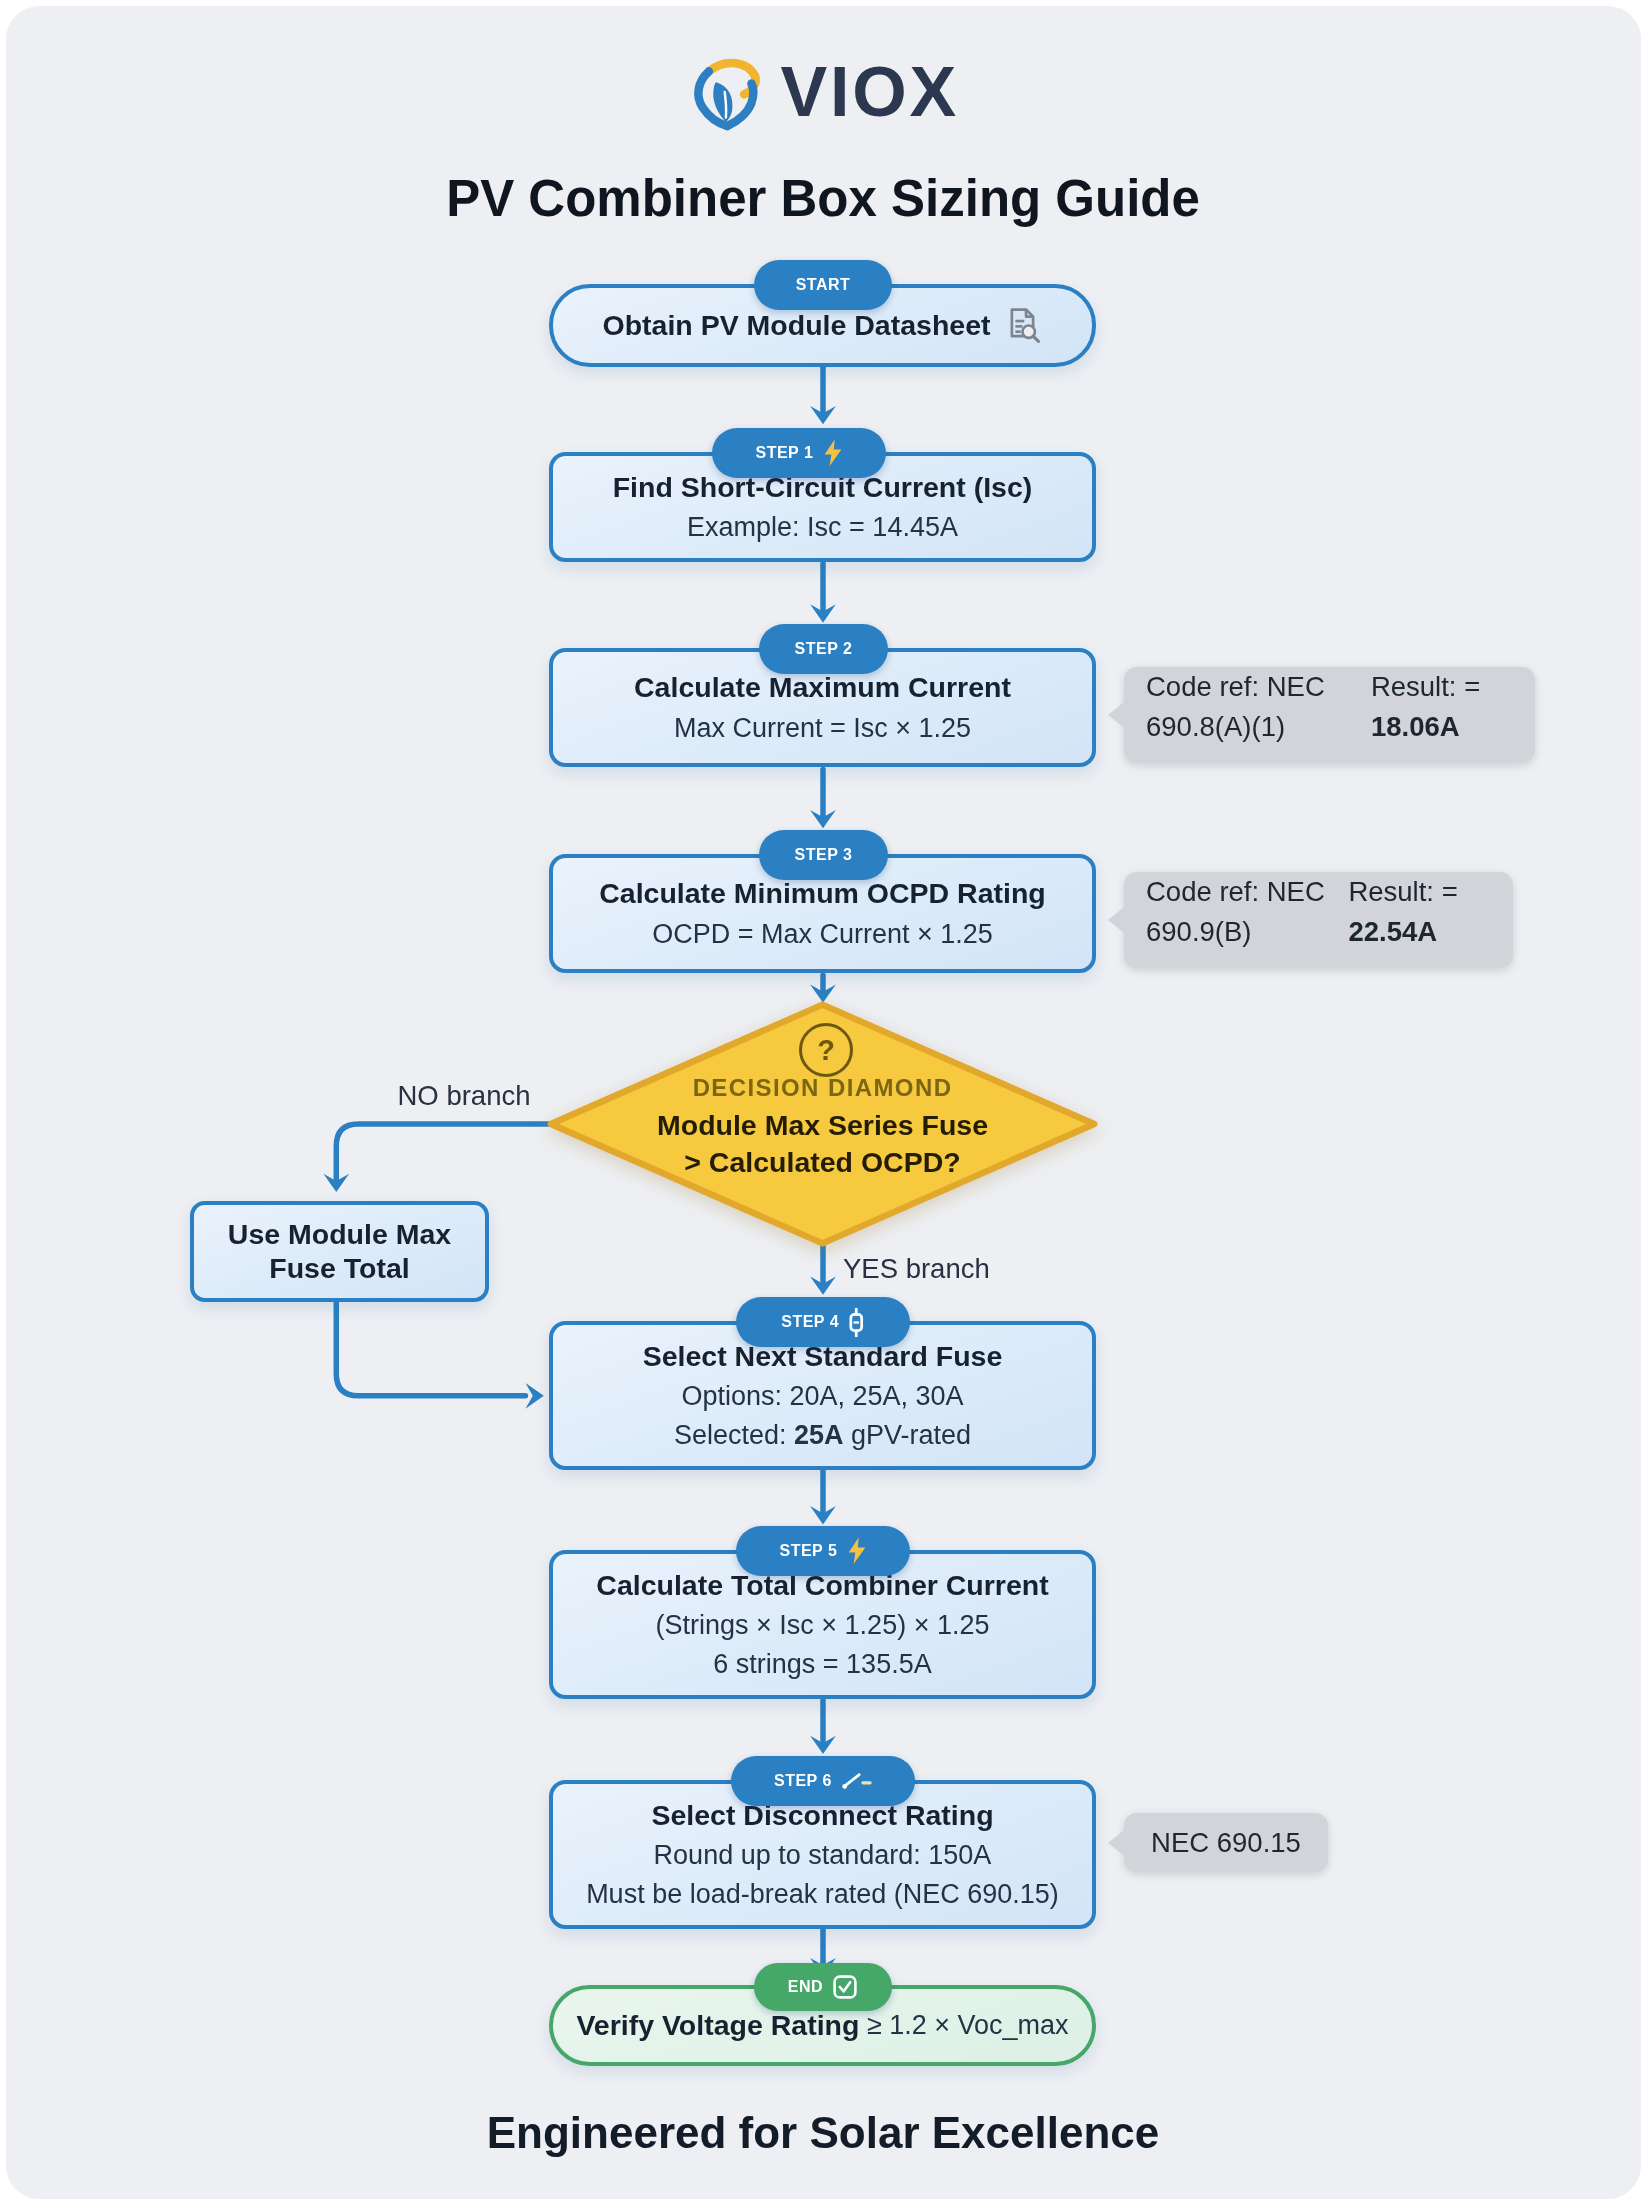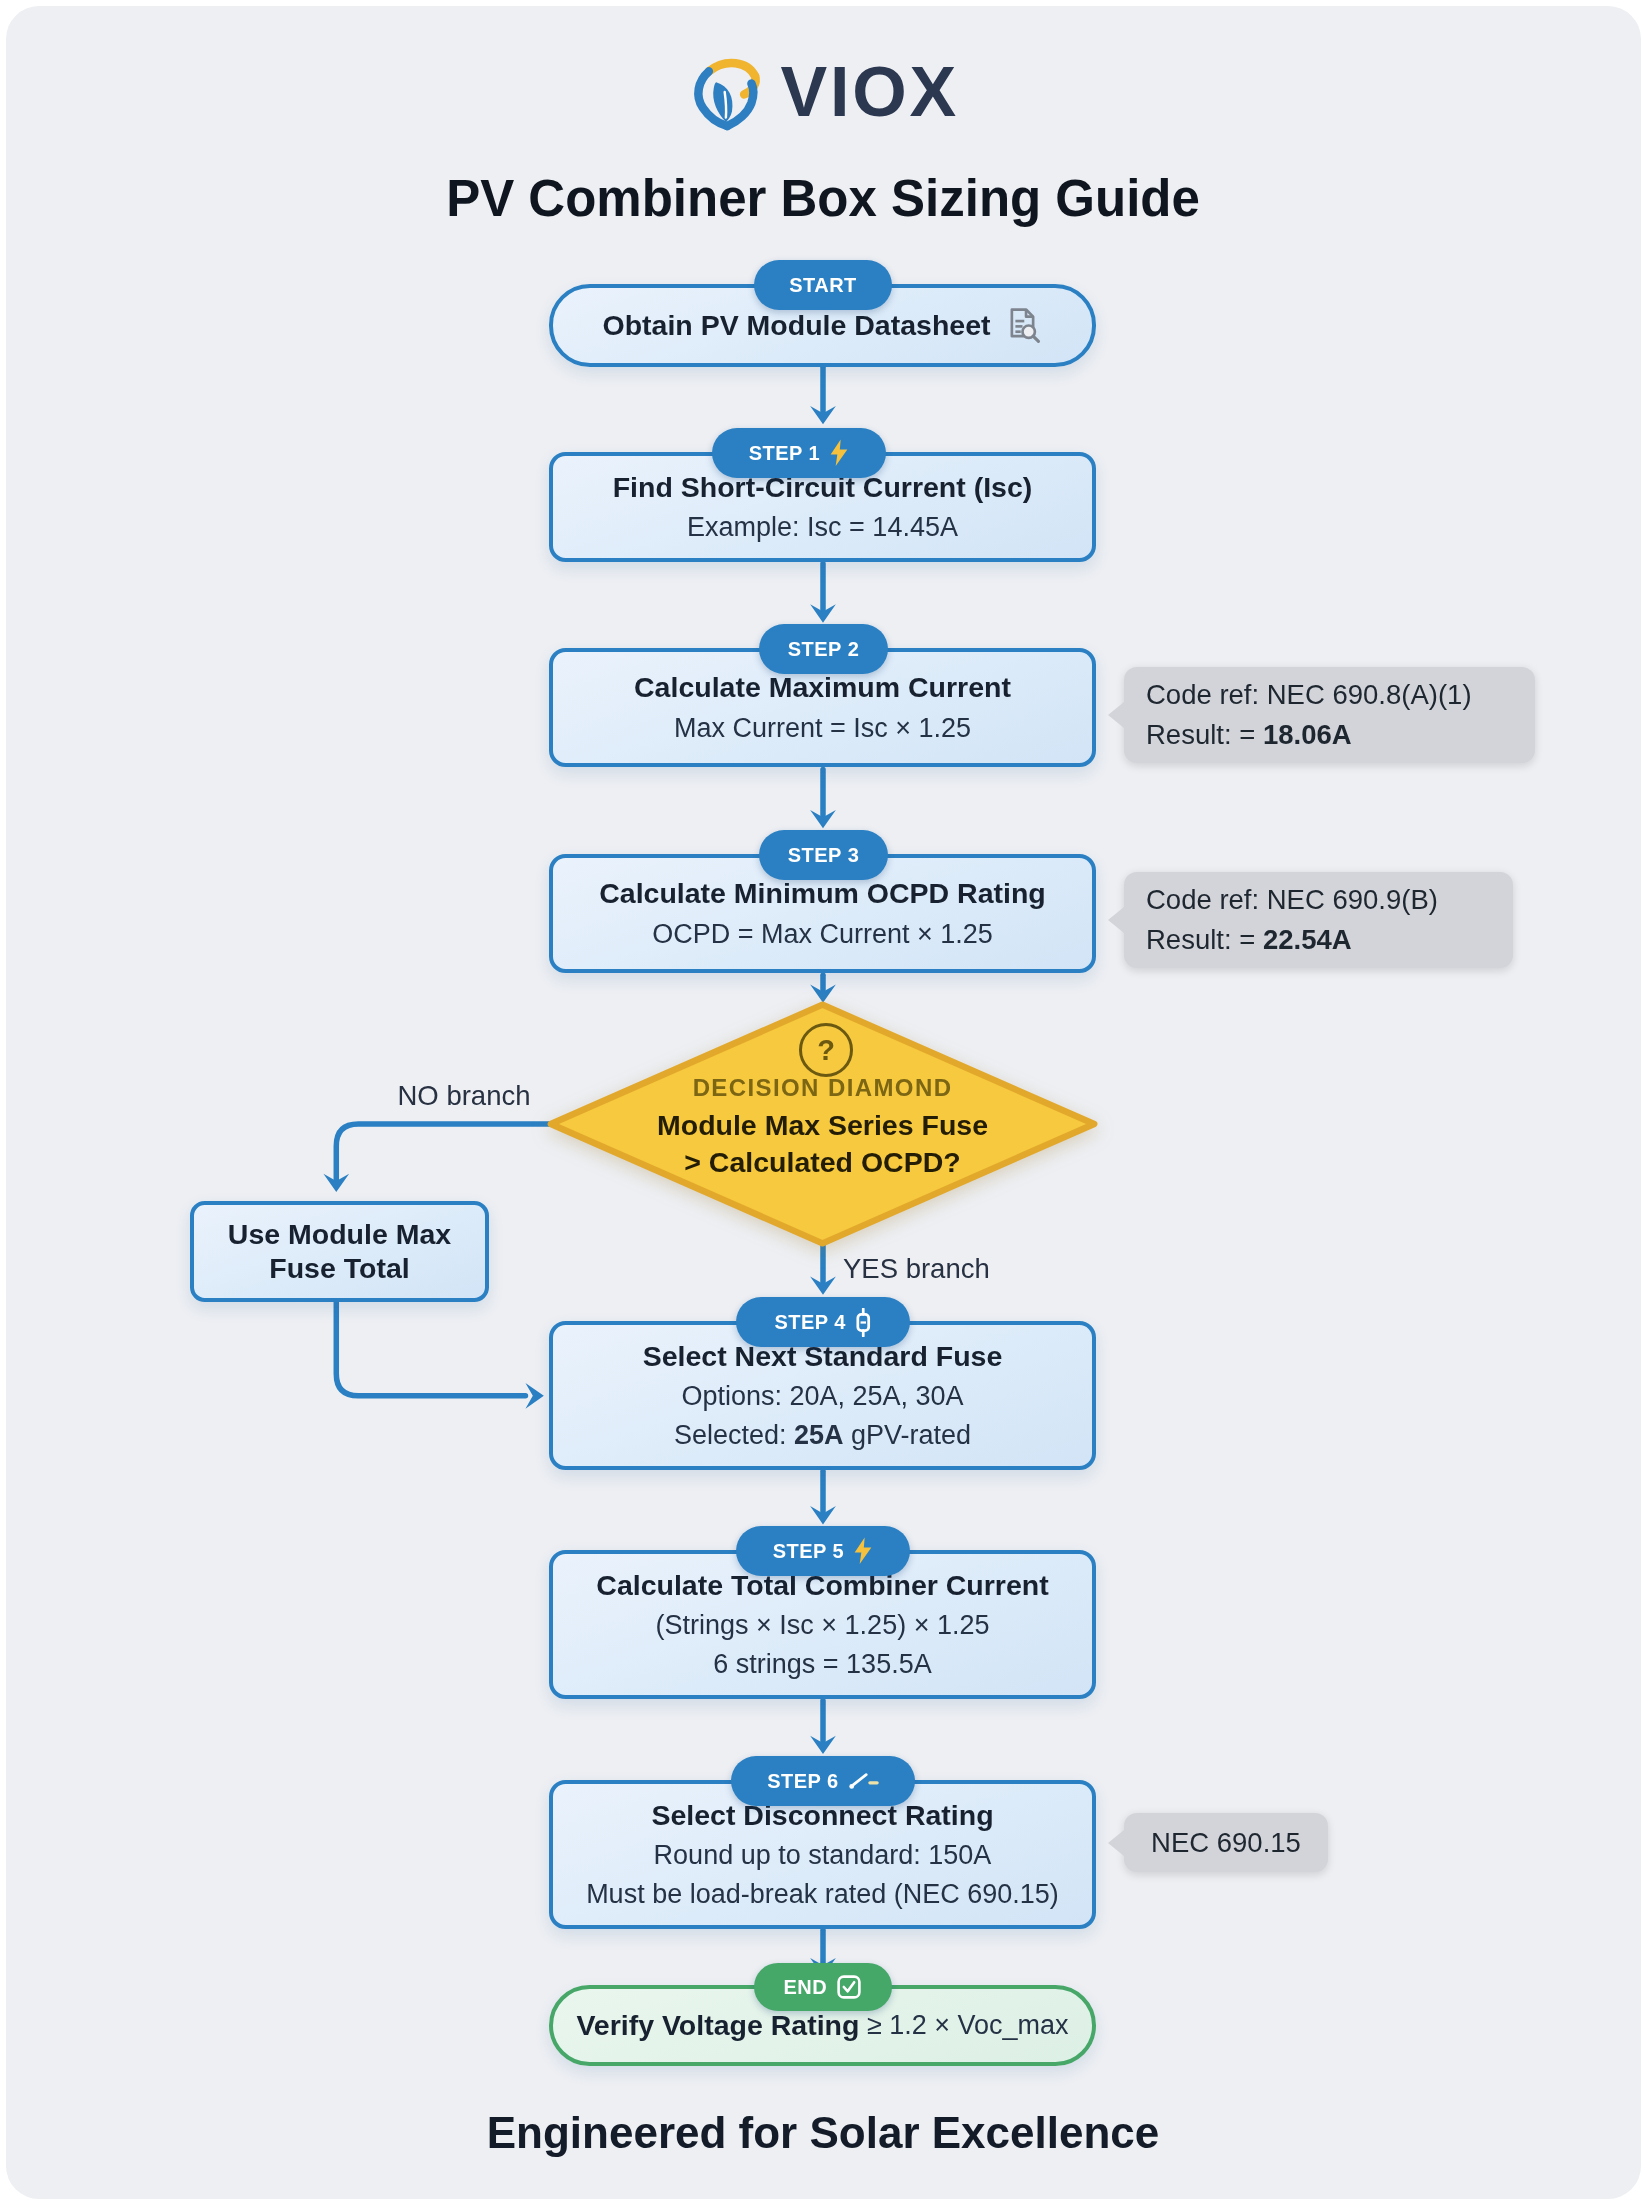--- a/index.html
+++ b/index.html
@@ -9,38 +9,38 @@
   .abs{position:absolute;}
   .center-row{display:flex;align-items:center;justify-content:center;}
 
   
   .logo-row{left:0;top:48px;width:100%;display:flex;align-items:center;justify-content:center;gap:14.7px;}
   .brand-text{font-size:70px;font-weight:bold;color:#2b3850;letter-spacing:2.8px;}
   .page-title{left:0;top:169px;width:100%;text-align:center;font-size:51px;font-weight:bold;color:#10161f;}
 
   
   .badge{position:absolute;height:50px;border-radius:26px;background:#2a80c3;color:#ffffff;
-         font-size:20px;font-weight:bold;display:flex;align-items:center;justify-content:center;gap:9.2px;
+         font-size:16px;font-weight:bold;display:flex;align-items:center;justify-content:center;gap:9.2px;
          z-index:3;box-shadow:0 2.8px 7.3px rgba(20,60,110,.25);letter-spacing:0.5px;}
   .badge.green{background:#45a768;}
 
   
   .pbox{position:absolute;background:linear-gradient(160deg,#eaf2fc 0%,#dcebf9 55%,#d2e4f6 100%);
         border:4.6px solid #2a80c3;box-sizing:border-box;z-index:2;
         display:flex;flex-direction:column;align-items:center;justify-content:center;gap:8.3px;
         box-shadow:0 6.4px 14.7px rgba(40,90,150,.13);}
   .pbox .t1{font-size:28.5px;font-weight:bold;color:#17212f;}
   .pbox .t2{font-size:27px;color:#253246;}
   .round44{border-radius:41px;}
   .round18{border-radius:16.5px;}
   .endbox{background:linear-gradient(160deg,#e9f6ee 0%,#ddf0e5 100%);border-color:#46a768;}
 
   
   .note{position:absolute;background:#d2d4d9;border-radius:13px;color:#1e2630;font-size:27.5px;
-        display:flex;flex-direction:column;justify-content:center;padding:0 22px;line-height:40px;
+        display:flex;flex-direction:row;justify-content:center;padding:0 22px;line-height:40px;
         box-shadow:0 2.8px 8.3px rgba(0,0,0,.13);z-index:2;}
   .note:before{content:'';position:absolute;left:-15.6px;border-top:13px solid transparent;
         border-bottom:13px solid transparent;border-right:16.5px solid #d2d4d9;}
   .note.tall:before{top:35px;}
   .note.short:before{top:16.5px;}
   .bold{font-weight:bold;}
 
   
   .diamond-label{color:#7c6614;font-weight:bold;font-size:24px;letter-spacing:1.4px;text-align:center;width:551px;z-index:3;}
   .diamond-line{color:#241d06;font-weight:bold;font-size:28.5px;text-align:center;width:551px;z-index:3;}

